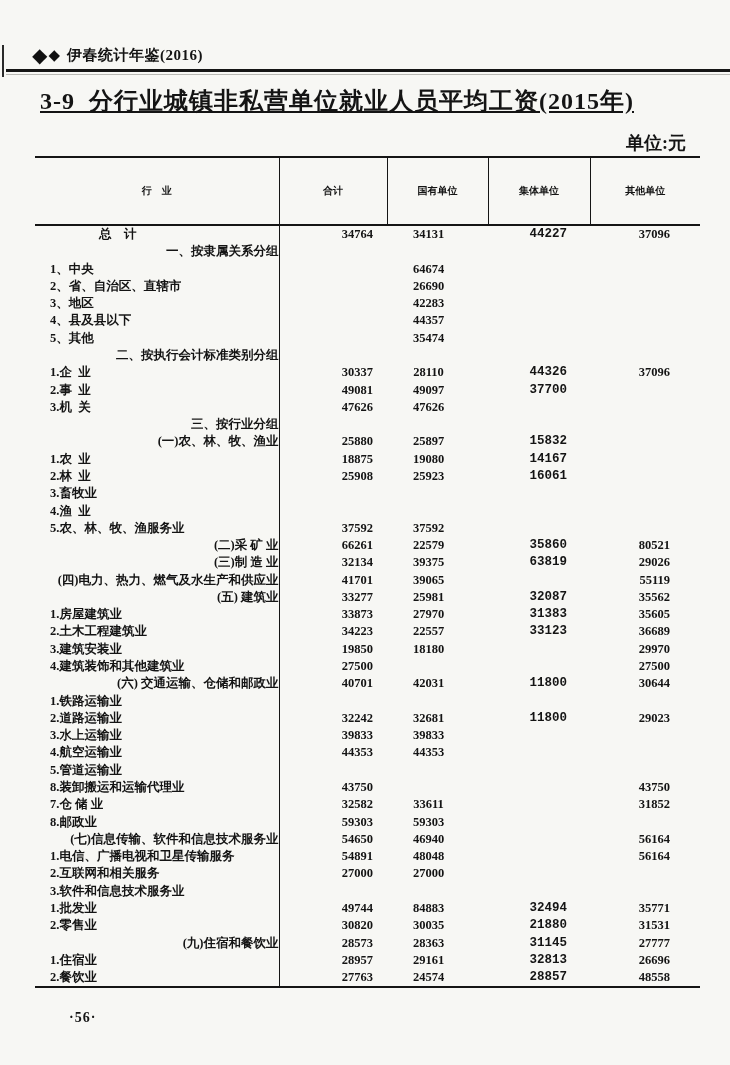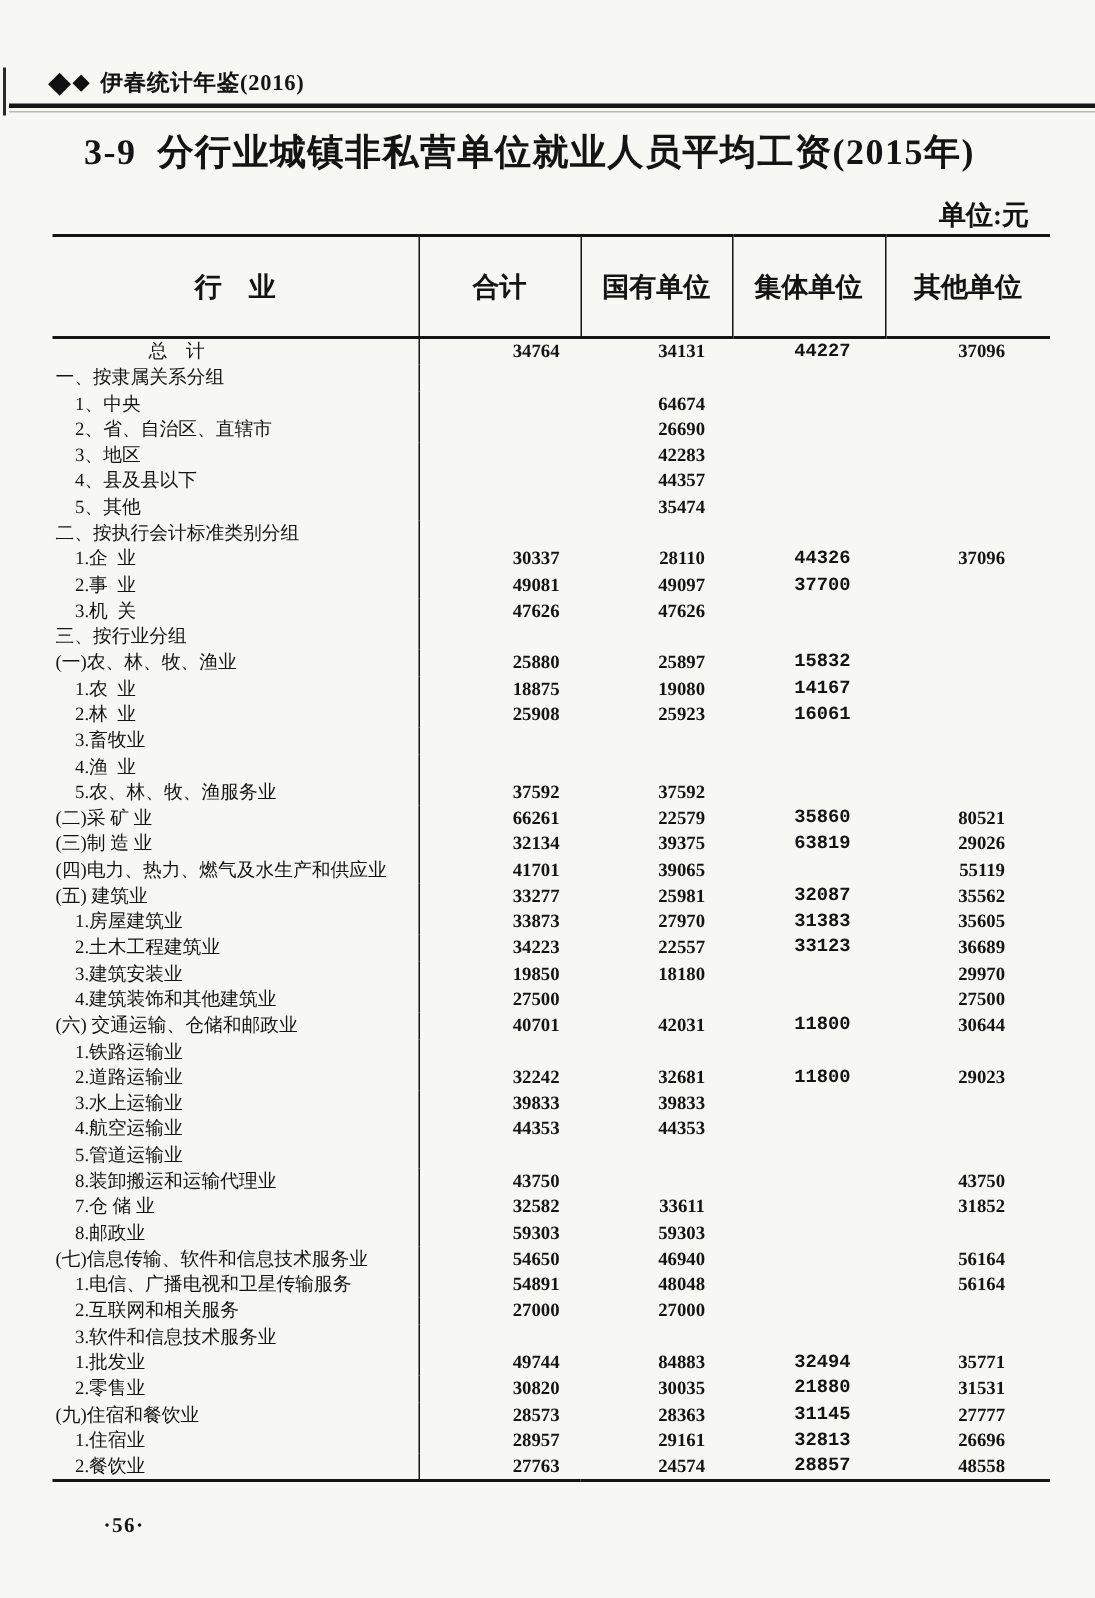--- a/index.html
+++ b/index.html
@@ -16,61 +16,62 @@
   .yearbook-header { position: absolute; left: 32px; top: 44px; height: 22px; display: flex; align-items: center; }
   .diamond { line-height: 1; color: #101010; }
   .d1 { font-size: 20px; }
   .d2 { font-size: 15px; margin-left: 1px; margin-right: 7px; }
   .yearbook-title { font-size: 15px; font-weight: 700; letter-spacing: 0.5px; }
 
   .header-rule { position: absolute; left: 6px; top: 69px; width: 724px; height: 2.5px; background: #151515; }
   .header-rule-shadow { position: absolute; left: 6px; top: 74px; width: 724px; height: 1px; background: #b9b9b4; }
 
   .table-title {
-    position: absolute; top: 85px; left: 16px; width: 674px; margin: 0;
+    position: absolute; top: 85px; left: 0; width: 674px; margin: 0;
     text-align: center; font-size: 24px; font-weight: 700; letter-spacing: 1px;
     white-space: pre;
+    text-decoration: underline;
   }
 
   .unit-note { position: absolute; top: 131px; right: 44px; font-size: 18px; font-weight: 700; }
 
   table.stat-table {
     position: absolute; left: 35px; top: 156px; width: 665px;
     border-collapse: collapse; table-layout: fixed;
   }
   col.ci { width: 244px; }
   col.c1w { width: 108px; }
   col.c2w { width: 101px; }
   col.c3w { width: 102px; }
   col.c4w { width: 110px; }
 
   thead th {
     height: 66px;
     border-top: 2.5px solid #151515;
     border-bottom: 2px solid #151515;
-    font-size: 18px; font-weight: 700;
+    font-size: 10px; font-weight: 700;
     text-align: center; vertical-align: middle;
     white-space: pre; padding: 0;
   }
   thead th + th { border-left: 1.5px solid #151515; }
 
   tbody td {
     height: 17.28px; line-height: 17.28px;
     padding: 0; vertical-align: middle;
     font-size: 12.5px; white-space: pre; overflow: hidden;
   }
-  tbody td.industry { border-right: 1.5px solid #151515; font-weight: 400; }
+  tbody td.industry { border-right: 1.5px solid #151515; font-weight: 700; }
   tbody td.num { text-align: right; font-weight: 700; }
   tbody td.c1 { padding-right: 14px; }
-  tbody td.c2 { padding-right: 18px; }
+  tbody td.c2 { padding-right: 18px; text-align: center; }
   tbody td.c3 { padding-right: 23px; font-family: Liberation Mono, monospace; }
   tbody td.c4 { padding-right: 30px; }
   tbody tr:last-child td { border-bottom: 2.5px solid #151515; }
 
-  td.industry.group { padding-left: 2px; }
+  td.industry.group { padding-left: 2px; text-align: right; }
   td.industry.sub   { padding-left: 15px; }
   td.industry.total { padding-left: 64px; }
 
   .page-number { position: absolute; left: 53px; top: 1010px; font-size: 14px; font-weight: 700; letter-spacing: 1px; margin-left: 16px; }
 </style>
 </head>
 <body>
 
 <div class="page">
 

